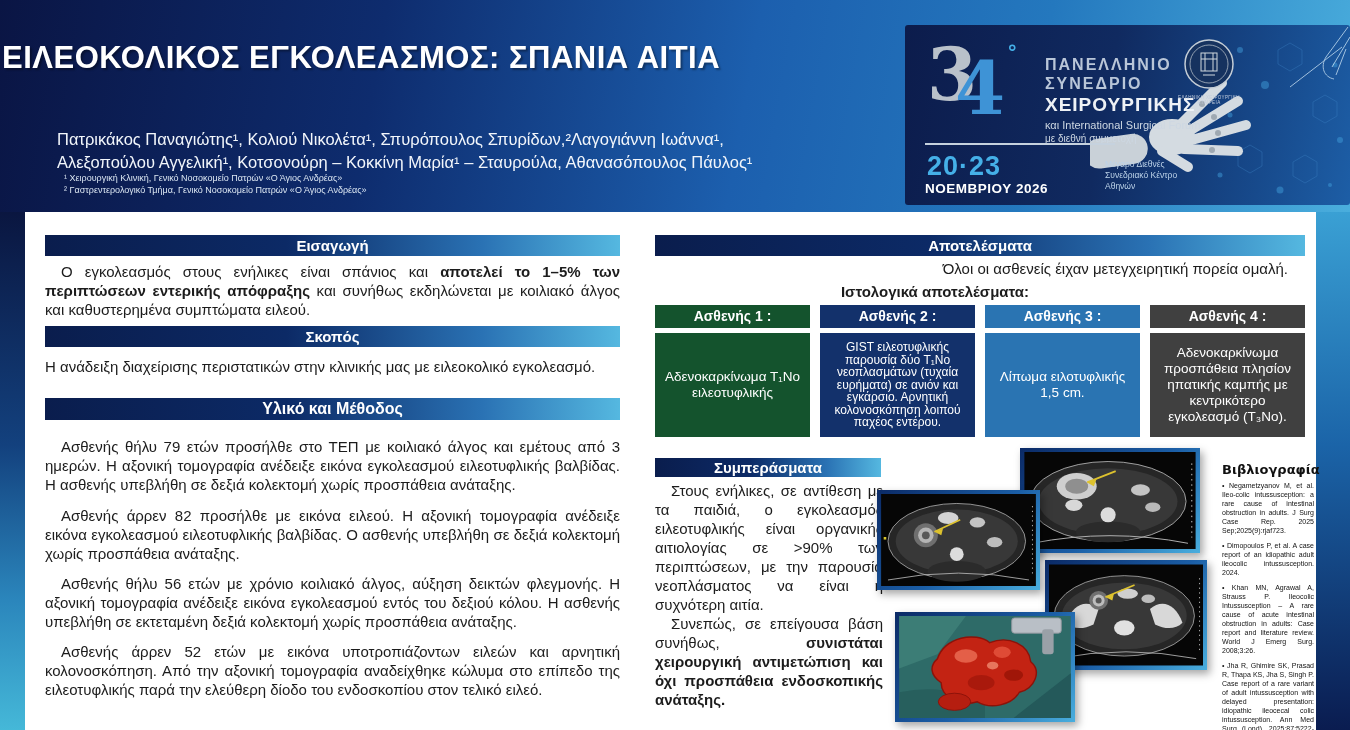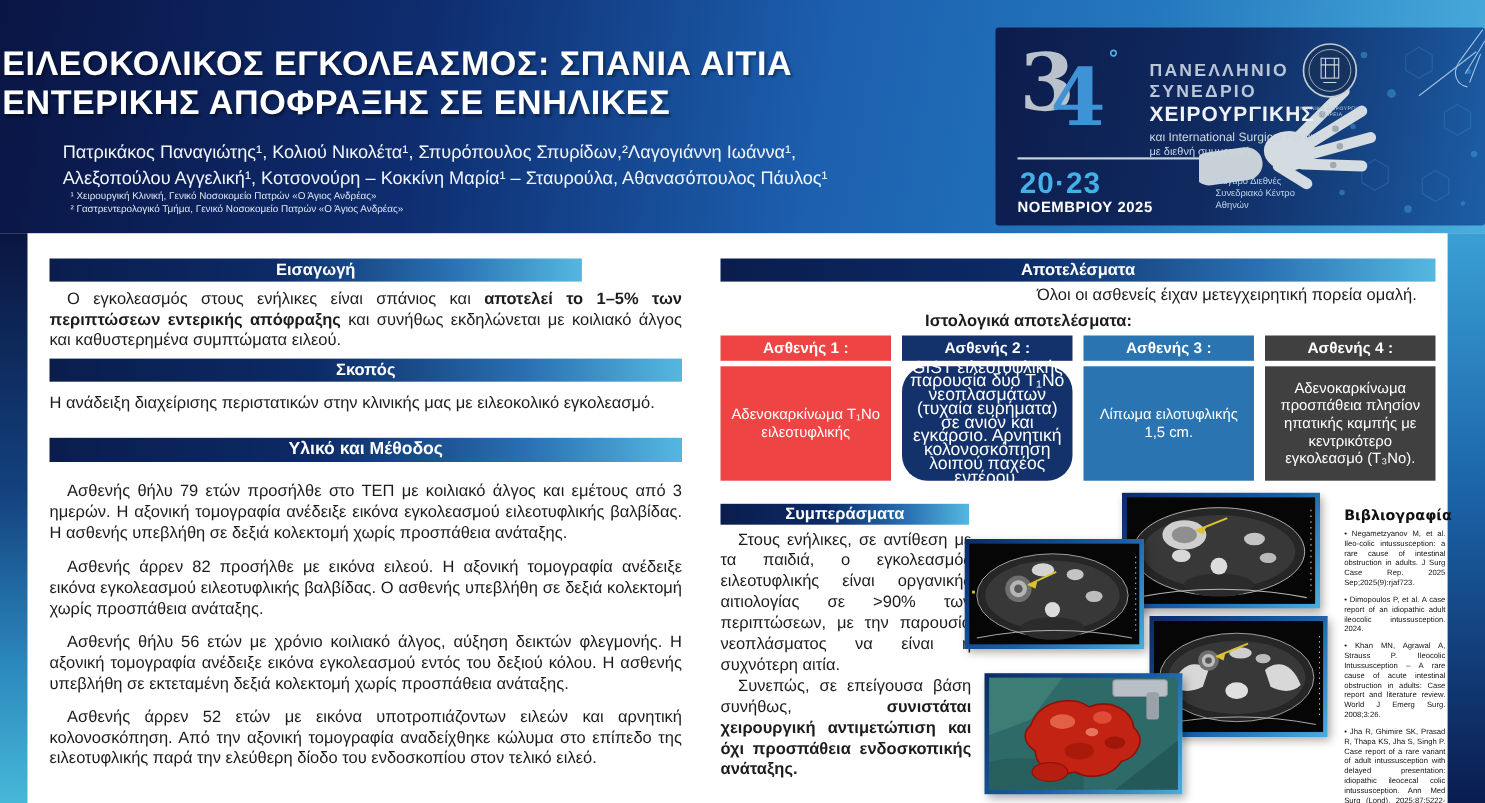--- a/index.html
+++ b/index.html
@@ -55,23 +55,23 @@
   
   .para { position:absolute; color:#1c1c1c; font-size:15px; line-height:19px; text-align:justify; }
   .indent { text-indent:16px; }
 
   
   .tblrow { position:absolute; left:655px; width:650px; display:flex; gap:10px; }
   .tcell { flex:1; color:#ffffff; text-align:center; }
   .thead { height:23px; line-height:23px; font-weight:bold; font-size:14px; }
   .tbody { height:104px; display:flex; align-items:center; justify-content:center;
            font-size:13.5px; line-height:16px; padding:4px 6px; }
-  .c1 { background:#ef4444; } .c2 { background:#13316b; }
+  .c1 { background:#14532d; } .c2 { background:#13316b; }
   .c3 { background:#2a74b2; } .c4 { background:#404040; }
-  .tbody.c2 { font-size:16px; line-height:12.5px;border-radius:23px; }
+  .tbody.c2 { font-size:12px; line-height:12.5px; }
 
   
   .fig { position:absolute; padding:4px; background:linear-gradient(135deg,#0b2a66 0%,#1b5ea6 55%,#49aede 100%);
          box-shadow:3px 4px 8px rgba(0,0,0,0.35); }
   .fig svg { display:block; }
 
   
   .biblio { position:absolute; left:1222px; top:462px; width:92px; color:#111; }
   .biblio h3 { font-size:13px; font-weight:bold; margin-bottom:4px;
                font-family:"DejaVu Sans","Liberation Sans",sans-serif; }
@@ -79,21 +79,20 @@
   .biblio p::before { content:"• "; }
 </style>
 </head>
 <body>
 
 <div id="poster">
 
   <div class="hdr">
     <div class="title">
       <div>ΕΙΛΕΟΚΟΛΙΚΟΣ ΕΓΚΟΛΕΑΣΜΟΣ: ΣΠΑΝΙΑ ΑΙΤΙΑ</div>
-      <div>ΕΝΤΕΡΙΚΗΣ ΑΠΟΦΡΑΞΗΣ ΣΕ ΕΝΗΛΙΚΕΣ</div>
     </div>
     <div class="authors">
       <div>Πατρικάκος Παναγιώτης¹,  Κολιού Νικολέτα¹, Σπυρόπουλος Σπυρίδων,²Λαγογιάννη Ιωάννα¹,</div>
       <div>Αλεξοπούλου Αγγελική¹, Κοτσονούρη – Κοκκίνη Μαρία¹ – Σταυρούλα, Αθανασόπουλος Πάυλος¹</div>
     </div>
     <div class="affils">
       <div>¹ Χειρουργική Κλινική, Γενικό Νοσοκομείο Πατρών «Ο Άγιος Ανδρέας»</div>
       <div>² Γαστρεντερολογικό Τμήμα, Γενικό Νοσοκομείο Πατρών «Ο Άγιος Ανδρέας»</div>
     </div>
 
@@ -146,21 +145,21 @@
       <div class="btxt">
         <div class="l1">ΠΑΝΕΛΛΗΝΙΟ</div>
         <div class="l1">ΣΥΝΕΔΡΙΟ</div>
         <div class="l3">ΧΕΙΡΟΥΡΓΙΚΗΣ</div>
         <div class="l4">και International Surgical Forum</div>
         <div class="l5">με διεθνή συμμετοχή</div>
       </div>
 
       <div class="bdiv"></div>
       <div class="bdates">20·23</div>
-      <div class="bmonth">ΝΟΕΜΒΡΙΟΥ 2025</div>
+      <div class="bmonth">ΝΟΕΜΒΡΙΟΥ 2026</div>
       <div class="bvenue">
         <div>Μέγαρο Διεθνές</div>
         <div>Συνεδριακό Κέντρο</div>
         <div>Αθηνών</div>
       </div>
 
       <div class="seal">
         <svg width="72" height="56" viewBox="0 0 72 56">
           <circle cx="36" cy="27" r="24" fill="#16325f" stroke="#c4cdd6" stroke-width="1.5"></circle>
           <circle cx="36" cy="27" r="19" fill="none" stroke="#aeb9c4" stroke-width="0.8"></circle>
@@ -170,21 +169,21 @@
           </g>
         </svg>
         <div class="soc">ΕΛΛΗΝΙΚΗ ΧΕΙΡΟΥΡΓΙΚΗ ΕΤΑΙΡΕΙΑ</div>
       </div>
     </div>
   </div>
 
   <div class="strip-left"></div>
   <div class="strip-right"></div>
 
-  <div class="bar" style="left:45px; top:235px; width:484px;">Εισαγωγή</div>
+  <div class="bar" style="left:45px; top:235px; width:575px;">Εισαγωγή</div>
 
   <div class="para indent" style="left:45px; top:262px; width:575px;"><span>Ο εγκολεασμός στους ενήλικες είναι σπάνιος και </span><b>αποτελεί το 1–5% των περιπτώσεων εντερικής απόφραξης</b><span> και συνήθως εκδηλώνεται με κοιλιακό άλγος και καθυστερημένα συμπτώματα ειλεού.</span></div>
 
   <div class="bar" style="left:45px; top:326px; width:575px;">Σκοπός</div>
 
   <div class="para" style="left:45px; top:357px; width:575px;">Η ανάδειξη διαχείρισης περιστατικών στην κλινικής μας με ειλεοκολικό εγκολεασμό.</div>
 
   <div class="bar" style="left:45px; top:398px; width:575px; height:22px; line-height:22px; font-size:16px;">Υλικό και Μέθοδος</div>
 
   <div class="para indent" style="left:45px; top:437px; width:575px;">Ασθενής θήλυ 79 ετών προσήλθε στο ΤΕΠ με κοιλιακό άλγος και εμέτους από 3 ημερών. Η αξονική τομογραφία ανέδειξε εικόνα εγκολεασμού ειλεοτυφλικής βαλβίδας. Η ασθενής υπεβλήθη σε δεξιά κολεκτομή χωρίς προσπάθεια ανάταξης.</div>

